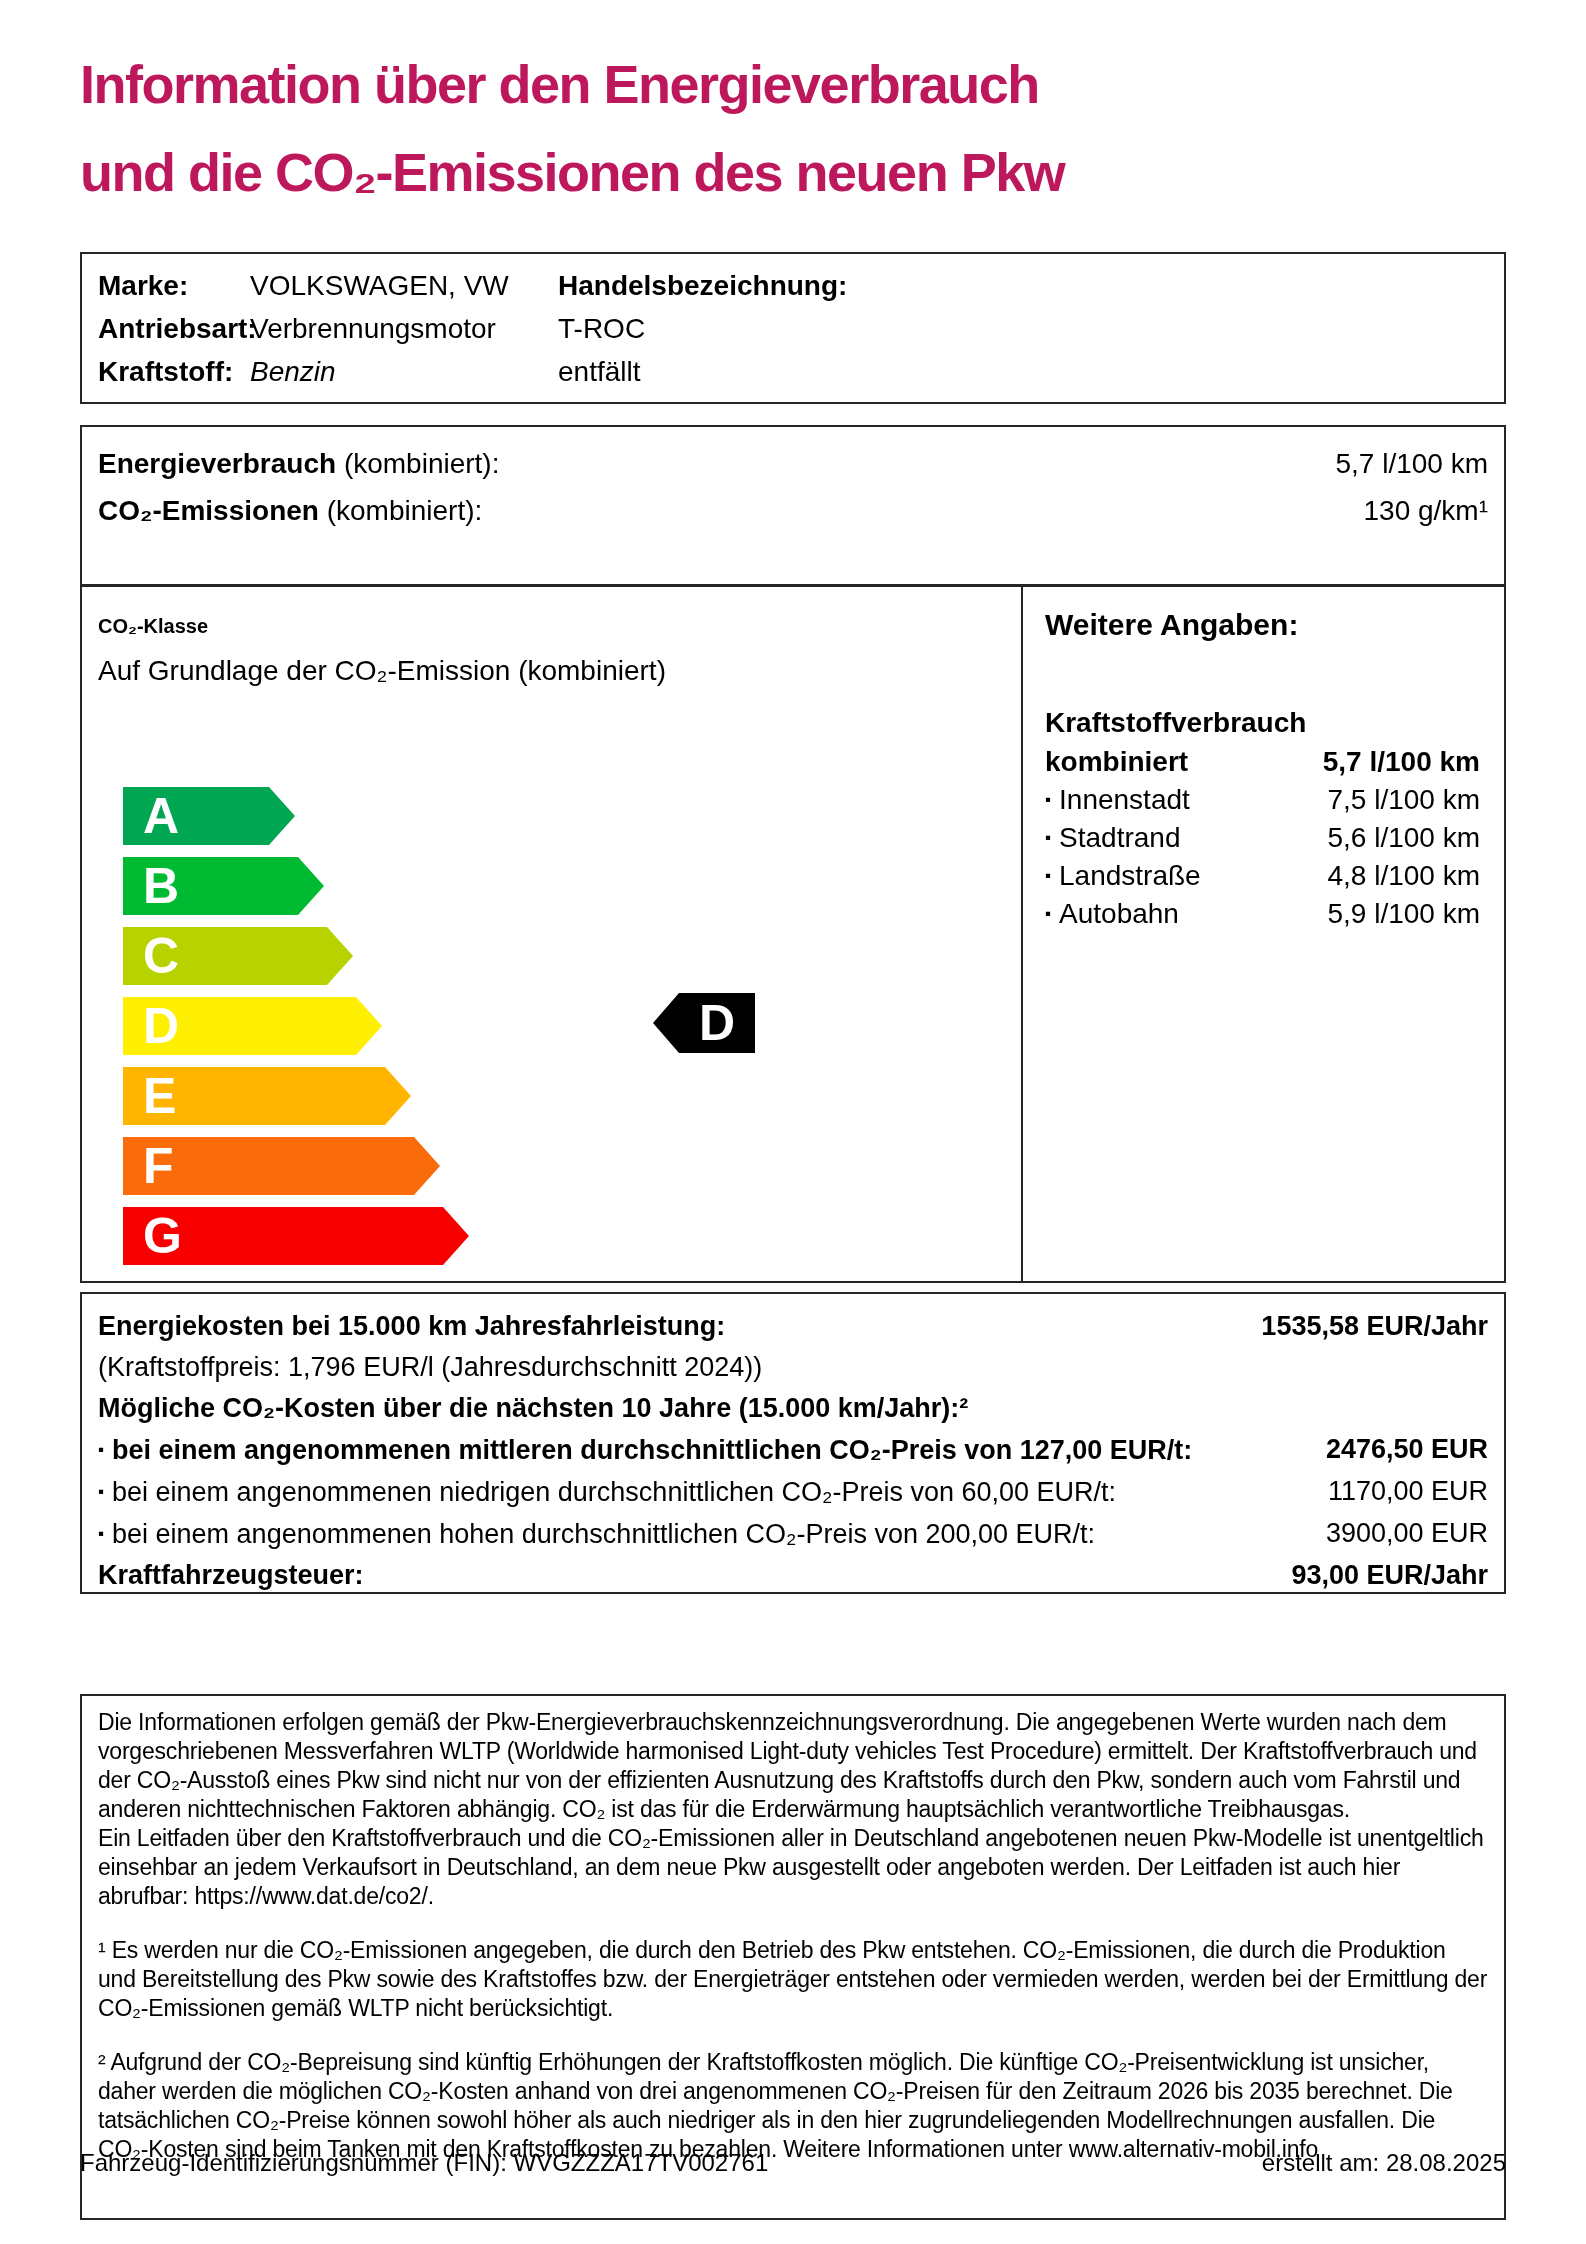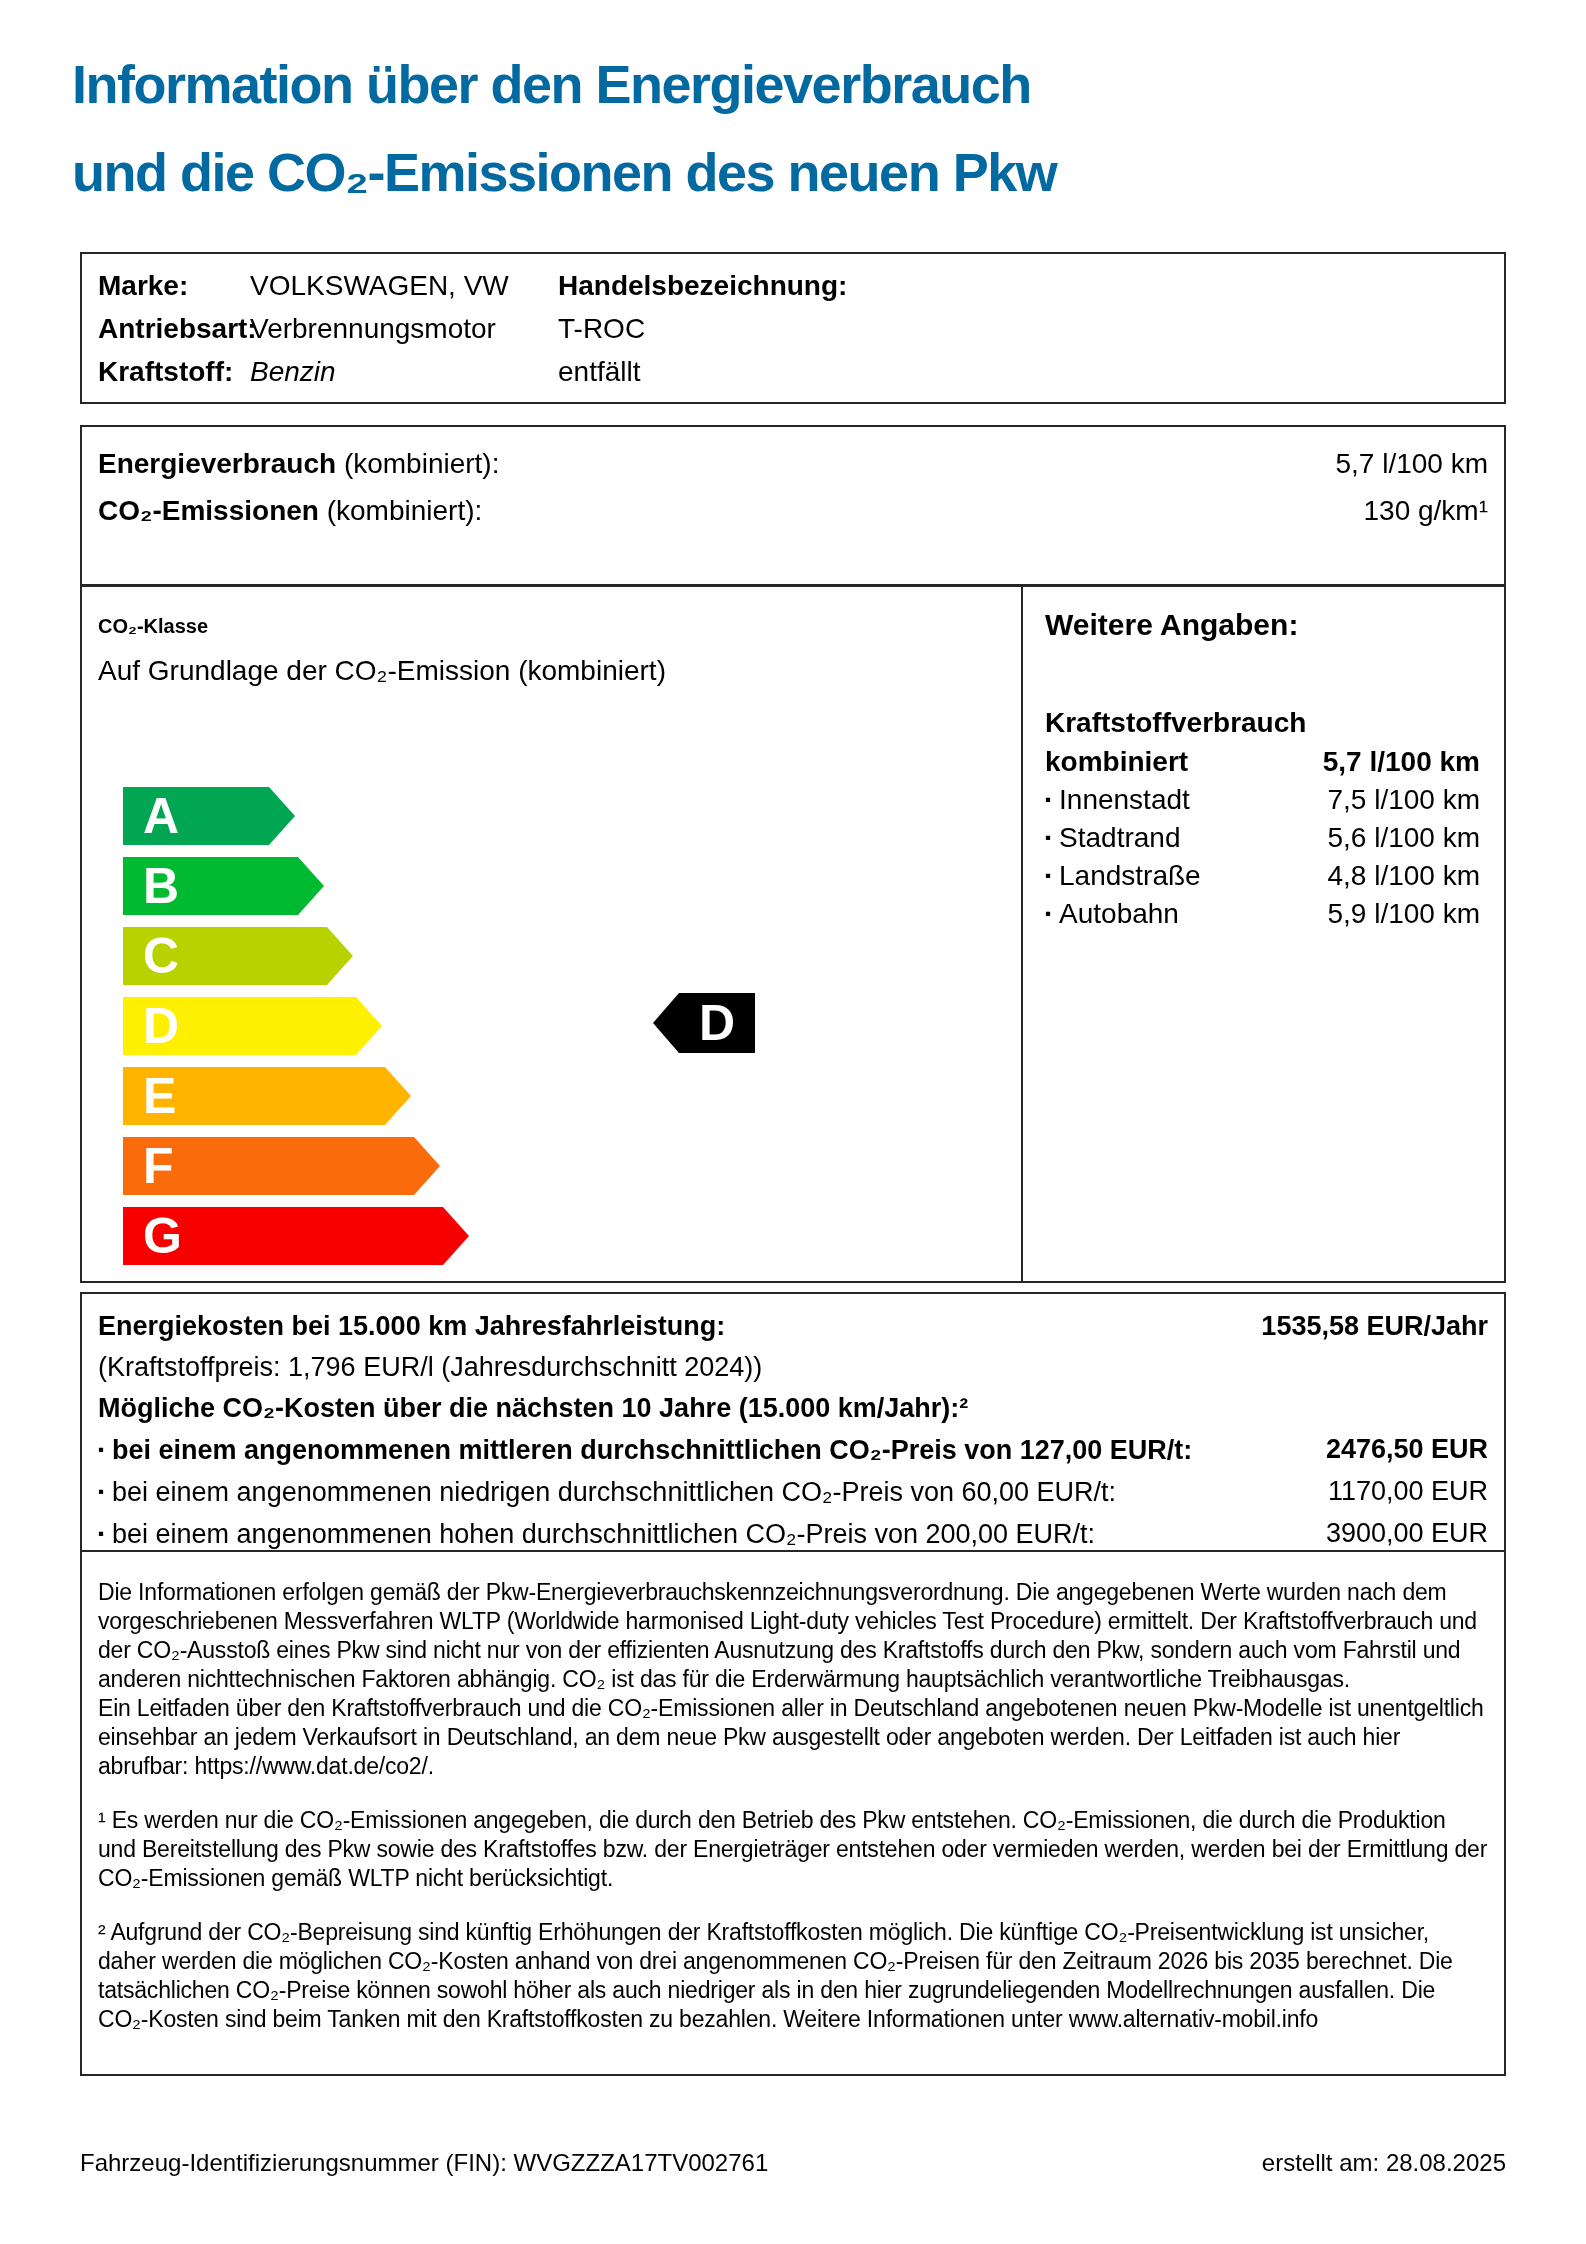--- a/index.html
+++ b/index.html
@@ -1,19 +1,19 @@
 <!DOCTYPE html>
 <html><head>
 <meta charset="utf-8">
 <style>
   html,body{margin:0;padding:0;background:#fff;}
   .page{position:relative;width:1586px;height:2244px;background:#ffffff;
         font-family:"Liberation Sans","DejaVu Sans",sans-serif;color:#000;overflow:hidden;}
-  .title{position:absolute;left:72px;top:40px;font-size:54px;font-weight:700;
-         line-height:88px;letter-spacing:-1.5px;color:#0369a1;white-space:nowrap;}
+  .title{position:absolute;left:80px;top:40px;font-size:54px;font-weight:700;
+         line-height:88px;letter-spacing:-1.5px;color:#be185d;white-space:nowrap;}
   .box{position:absolute;left:80px;width:1426px;border:2px solid #262626;box-sizing:border-box;background:#fff;}
   .b{font-weight:700;}
   .i{font-style:italic;}
 
   
   .box1{top:252px;height:152px;padding:10px 16px;}
   .vgrid{display:grid;grid-template-columns:152px 308px 276px 1fr;font-size:28px;line-height:43px;}
 
   
   .box2{top:425px;height:161px;padding:13px 16px;font-size:28px;}
@@ -40,21 +40,21 @@
   .wa-title{font-weight:700;line-height:40px;}
   .wa-row{display:flex;justify-content:space-between;line-height:38px;align-items:flex-end;}
   .bullet{font-size:17px;vertical-align:4px;margin-right:8px;}
 
   
   .box4{top:1292px;height:302px;padding:12px 16px;font-size:27px;}
   .ek-row{display:flex;justify-content:space-between;line-height:41px;}
   .ek-val{white-space:nowrap;margin-left:20px;}
 
   
-  .box5{top:1550px;height:526px;padding:26px 16px;font-size:23px;line-height:29px;letter-spacing:-0.2px;}
+  .box5{top:1694px;height:526px;padding:12px 16px;font-size:23px;line-height:29px;letter-spacing:-0.2px;}
   .box5 p{margin:0;}
   .box5 p.gap{margin-top:25px;}
 
   .footer{position:absolute;left:80px;top:2148px;width:1426px;display:flex;
           justify-content:space-between;font-size:24px;line-height:30px;}
 </style>
 </head>
 <body>
 
 <div class="page">

